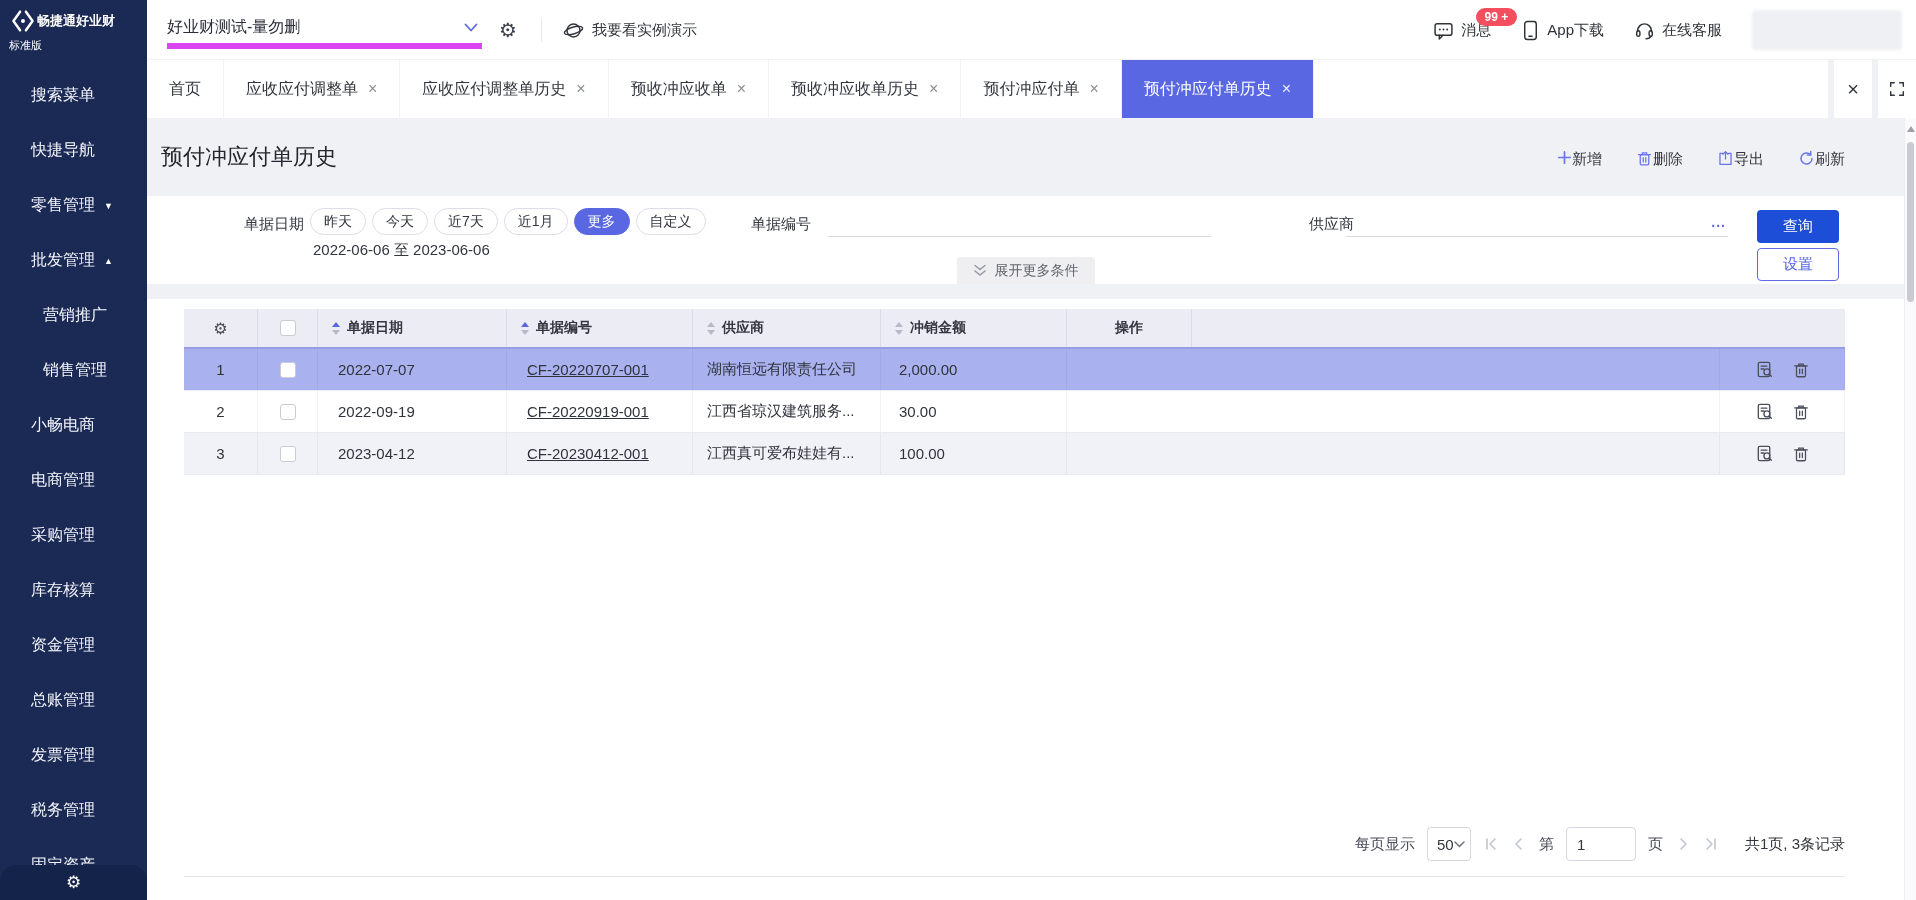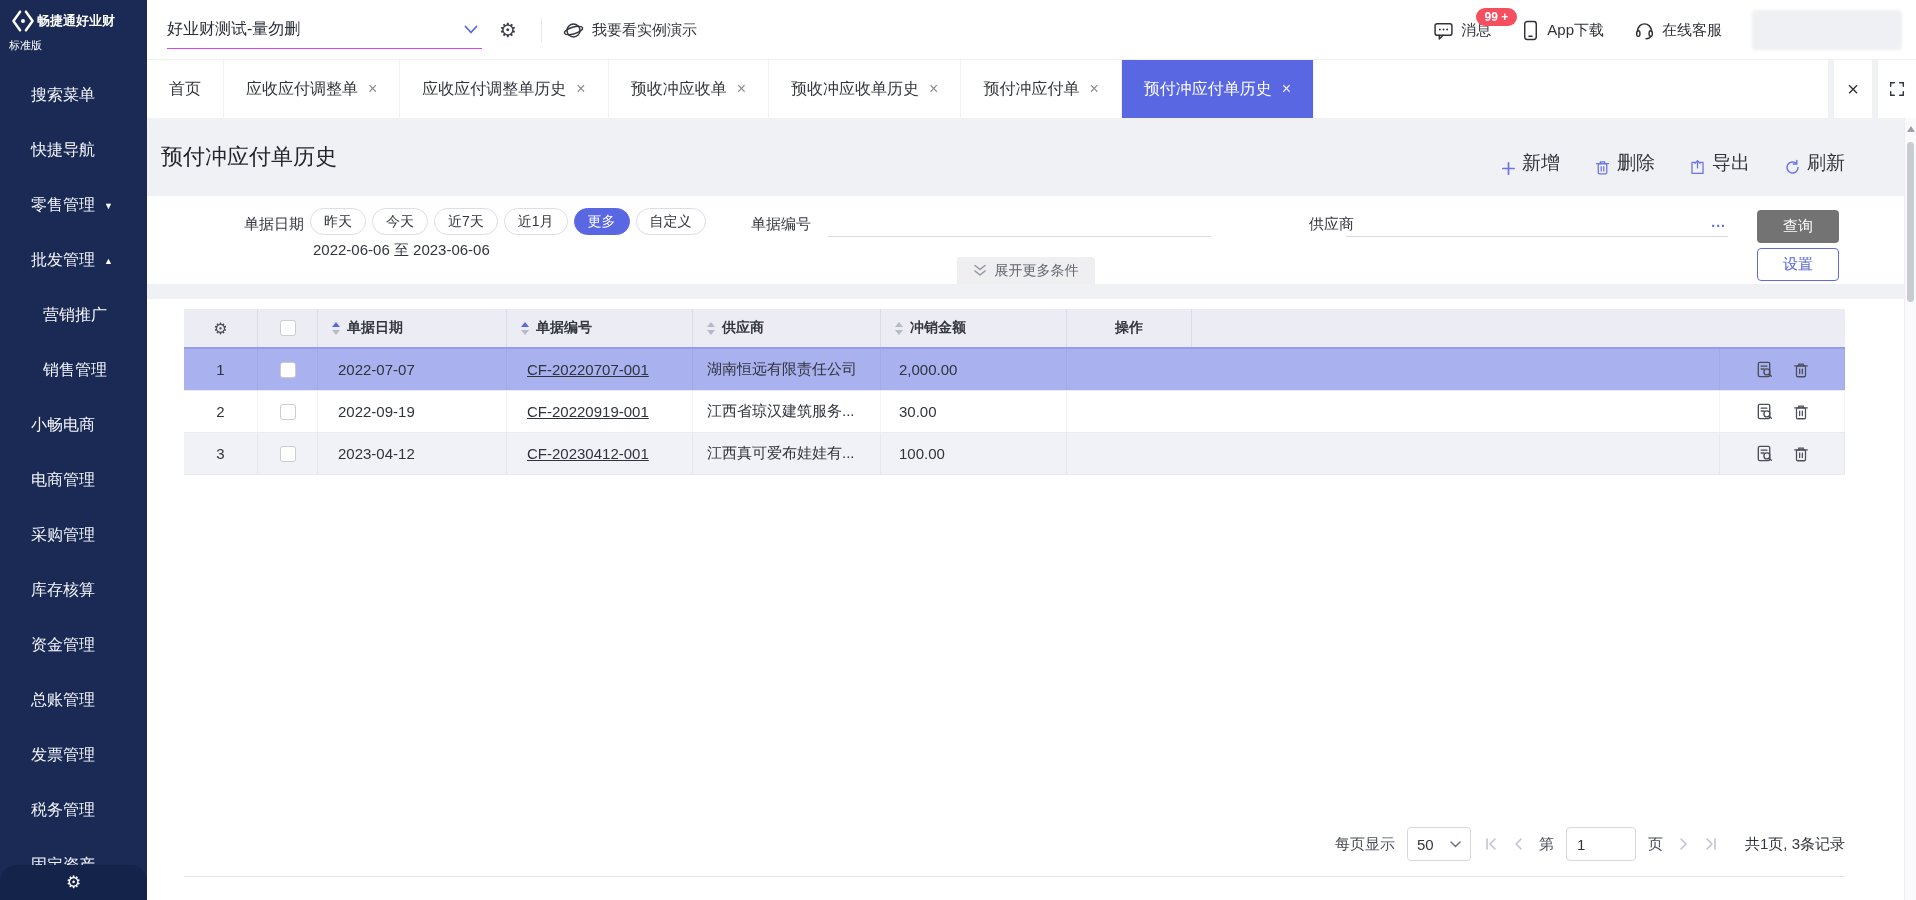--- a/index.html
+++ b/index.html
@@ -17,21 +17,21 @@
   .side-item { height:55px; display:flex; align-items:center; padding-left:31px; color:#F3F5FB; font-size:16px; cursor:pointer; gap:9px; white-space:nowrap; }
   .side-item.side-sub { padding-left:43px; }
   .side-arrow { font-size:9px; color:#fff; }
   .side-bottom { position:absolute; bottom:0; left:0; right:0; height:35px; background:#142349; border-radius:16px 16px 0 0; display:flex; align-items:center; justify-content:center; color:#fff; font-size:17px; cursor:pointer; }
 
   
   .main { position:absolute; left:147px; top:0; right:0; height:900px; }
 
   
   .topbar { position:relative; height:60px; background:#fff; border-bottom:1px solid #F1F1F4; }
-  .company-select { position:absolute; left:20px; top:11px; width:315px; height:38px; border-bottom:1px solid #d946ef; display:flex; align-items:center; justify-content:space-between; font-size:16px; color:#2A2E38; cursor:pointer; padding-right:4px; }
+  .company-select { position:absolute; left:20px; top:11px; width:315px; height:38px; border-bottom:6px solid #d946ef; display:flex; align-items:center; justify-content:space-between; font-size:16px; color:#2A2E38; cursor:pointer; padding-right:4px; }
   .topbar-gear { position:absolute; left:352px; top:0; height:60px; display:flex; align-items:center; font-size:20px; color:#3A3F4A; cursor:pointer; }
   .topbar-divider { position:absolute; left:394px; top:18px; width:1px; height:24px; background:#E7E7EC; }
   .demo-link { position:absolute; left:416px; top:0; height:60px; display:flex; align-items:center; gap:8px; font-size:15px; color:#33363E; cursor:pointer; }
   .topbar-right { position:absolute; right:14px; top:0; height:60px; display:flex; align-items:center; gap:30px; }
   .tb-item { display:flex; align-items:center; gap:7px; font-size:15px; color:#2F3237; position:relative; cursor:pointer; white-space:nowrap; }
   .badge { position:absolute; top:-12px; right:-26px; background:#F54E5E; color:#fff; font-size:12px; font-weight:bold; padding:2px 9px; border-radius:11px; }
   .user-blur { width:150px; height:40px; border-radius:4px; background:#EFF0F3; filter:blur(1.5px); cursor:pointer; }
 
   
   .tabbar { height:58px; background:#fff; display:flex; align-items:stretch; }
@@ -39,37 +39,37 @@
   .tab-active { background:#5968E2; color:#fff; }
   .tab-close { font-size:16px; color:#8A8D96; line-height:1; }
   .tab-active .tab-close { color:#EDEFFE; }
   .tab-controls { margin-left:auto; display:flex; }
   .tab-ctrl { width:44px; display:flex; align-items:center; justify-content:center; border-left:6px solid #F0F1F4; cursor:pointer; color:#33363E; font-size:20px; background:#fff; }
 
   
   .content { position:absolute; top:118px; left:0; right:12px; bottom:0; background:#F0F1F4; }
   .page-title { position:absolute; left:14px; top:24px; font-size:22px; font-weight:500; color:#23262E; }
   .page-actions { position:absolute; right:59px; top:32px; display:flex; gap:34px; }
-  .action-btn { display:flex; align-items:flex-end; gap:6px; font-size:19px; color:#33363E; cursor:pointer; }
+  .action-btn { display:flex; align-items:flex-start; gap:0; font-size:15px; color:#33363E; cursor:pointer; }
 
   
   .filter-panel { position:absolute; top:78px; left:0; right:0; height:88px; background:#fff; }
   .f-label { position:absolute; font-size:15px; color:#33363E; top:19px; }
   .f-date-label { left:97px; }
   .chips { position:absolute; left:163px; top:12px; display:flex; gap:6px; }
   .chip { height:27px; display:flex; align-items:center; padding:0 13px; border:1px solid #DCDDE6; border-radius:14px; font-size:14px; color:#33363E; background:#fff; cursor:pointer; white-space:nowrap; }
   .chip-active { background:#5968E2; border-color:#5968E2; color:#fff; }
   .date-range { position:absolute; left:166px; top:45px; font-size:15px; color:#33363E;text-align:center; }
   .f-docno-label { left:604px; }
   .f-line { position:absolute; top:14px; height:27px; border-bottom:1px solid #D9DAE0; cursor:text; }
   .f-docno-line { left:681px; width:383px; }
   .f-supplier-label { left:1162px; }
   .f-supplier-line { left:1199px; width:382px; }
   .f-ellipsis { position:absolute; right:2px; top:4px; color:#5968E2; font-weight:bold; letter-spacing:1px; font-size:14px; cursor:pointer; }
-  .btn-search { position:absolute; left:1610px; top:14px; width:82px; height:33px; background:#737373; color:#fff; border:none; border-radius:4px; font-size:15px; display:flex; align-items:center; justify-content:center; cursor:pointer; font-family:inherit; }
+  .btn-search { position:absolute; left:1610px; top:14px; width:82px; height:33px; background:#1d4ed8; color:#fff; border:none; border-radius:4px; font-size:15px; display:flex; align-items:center; justify-content:center; cursor:pointer; font-family:inherit; }
   .btn-settings { position:absolute; left:1610px; top:52px; width:82px; height:33px; background:#fff; color:#5363E0; border:1px solid #5E6CE4; border-radius:4px; font-size:15px; display:flex; align-items:center; justify-content:center; cursor:pointer; font-family:inherit; }
   .expand-pill { position:absolute; left:50%; bottom:0; transform:translateX(-50%); height:27px; padding:0 16px; background:#EFEFF2; border-radius:3px 3px 0 0; display:flex; align-items:center; gap:8px; font-size:14px; color:#62656D; cursor:pointer; }
 
   
   .table-panel { position:absolute; top:181px; left:0; right:0; bottom:0; background:#fff; }
   .grid { position:absolute; left:37px; top:10px; width:1661px; }
   .ghead { display:flex; height:40px; background:#EBECF4; border-bottom:2px solid #959DE9; }
   .gh { display:flex; align-items:center; font-size:14px; font-weight:bold; color:#33363E; padding-left:14px; border-right:1px solid rgba(40,45,80,0.08); }
   .gh.cc { justify-content:center; padding-left:0; }
   .c0{width:74px;} .c1{width:60px;} .c2{width:189px;} .c3{width:186px;} .c4{width:188px;} .c5{width:186px;} .c6{width:653px;} .c7{width:125px;}
@@ -91,21 +91,21 @@
   .op-icon { display:flex; cursor:pointer; }
 
   
   .total-row { position:absolute; left:37px; top:483px; width:1661px; height:35px; background:#FBEFD3; border-bottom:1px solid #E7E7EC; display:flex; font-size:15px; color:#33363E; }
   .tc { display:flex; align-items:center; border-right:1px solid rgba(120,95,40,0.12); height:100%; }
   .tc:last-child { border-right:none; }
   .t0{width:134px; padding-left:14px;} .t1{width:189px;} .t2{width:186px;} .t3{width:188px;} .t4{width:186px; padding-left:18px; font-weight:bold;} .t5{width:653px;} .t6{width:125px;}
 
   
   .pager { position:absolute; right:59px; top:528px; display:flex; align-items:center; gap:12px; font-size:15px; color:#4A4E58; }
-  .select-box { width:64px; height:34px; border:1px solid #D6D8DF; border-radius:4px; display:flex; align-items:center; justify-content:space-between; padding:0 9px; color:#33363E; cursor:pointer; background:#fff; }
+  .select-box { width:44px; height:34px; border:1px solid #D6D8DF; border-radius:4px; display:flex; align-items:center; justify-content:space-between; padding:0 9px; color:#33363E; cursor:pointer; background:#fff; }
   .pg-nav { display:flex; align-items:center; gap:12px; }
   .pg-btn { display:flex; cursor:pointer; }
   .page-input { width:70px; height:34px; border:1px solid #D6D8DF; border-radius:4px; display:flex; align-items:center; padding-left:10px; color:#33363E; background:#fff; }
   .pager-summary { margin-left:14px; color:#33363E; }
   .bottom-line { position:absolute; left:37px; top:577px; width:1661px; height:1px; background:#E3E4EA; }
 
   
   .v-scrollbar { position:absolute; right:0; top:118px; width:12px; bottom:0; background:#FAFAFC; border-left:1px solid #EEEEF1; }
   .v-arrow { position:absolute; top:8px; left:2px; width:0; height:0; border-left:4px solid transparent; border-right:4px solid transparent; border-bottom:6px solid #9EA1AA; }
   .v-thumb { position:absolute; top:24px; left:2px; width:7px; height:160px; background:#C9CBD2; border-radius:4px; cursor:pointer; }

